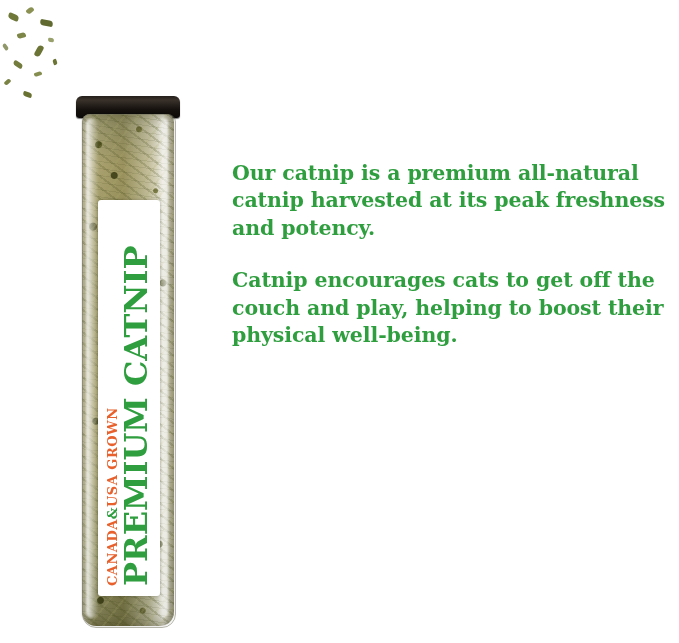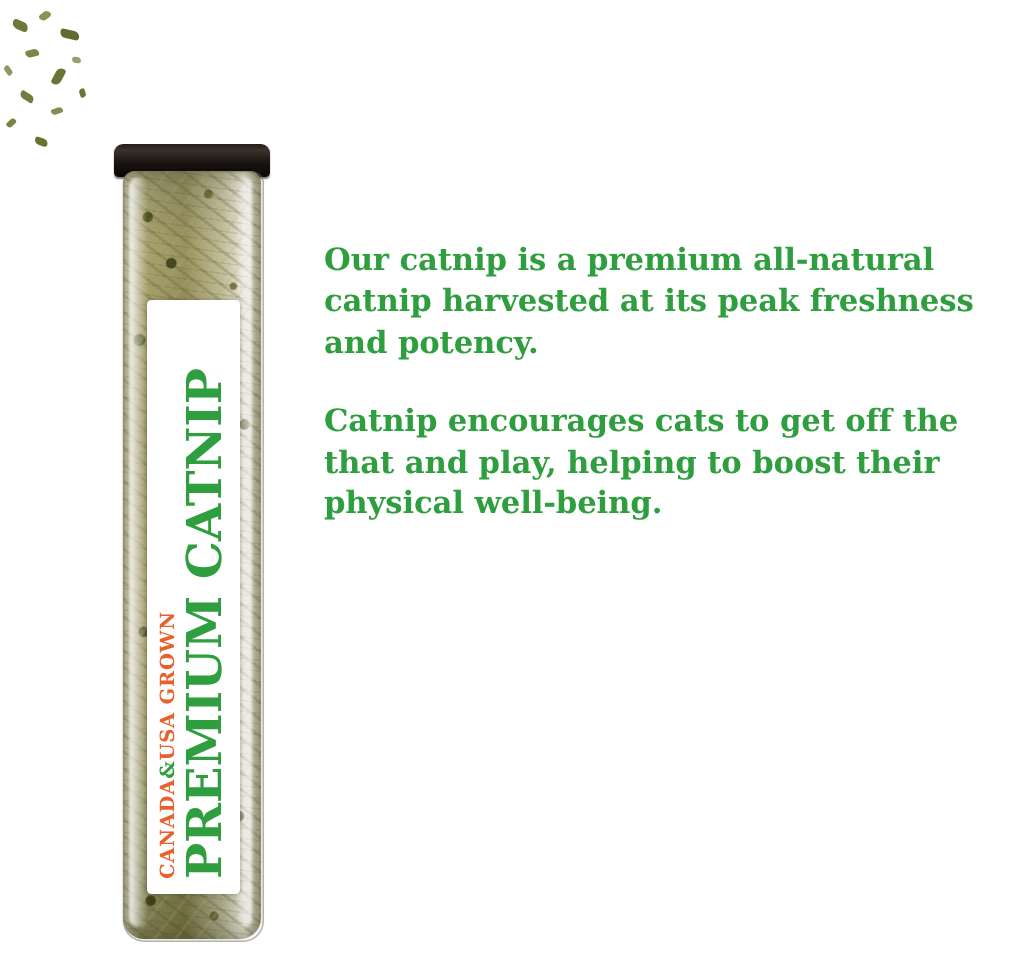--- a/index.html
+++ b/index.html
@@ -174,21 +174,21 @@
   .flakes { position: absolute; left: 0; top: 0; width: 120px; height: 120px; }
   .flake {
     position: absolute;
     background: #7c8340;
     border-radius: 2px 4px 2px 4px;
   }
 
   
   .copy {
     position: absolute;
-    left: 216px;
+    left: 232px;
     top: 160px;
     width: 444px;
   }
   .para {
     color: #2f9e3f;
     font-family: "DejaVu Serif", serif;
     font-weight: bold;
     font-size: 20.5px;
     line-height: 1.34;
     margin: 0 0 25px 0;
@@ -231,16 +231,16 @@
         <div class="label-top">
           <span class="c-orange">CANADA</span><span class="c-green">&amp;</span><span class="c-orange">USA GROWN</span>
         </div>
         <div class="label-main">PREMIUM CATNIP</div>
       </div>
     </div>
   </div>
 
   <div class="copy">
     <p class="para">Our catnip is a premium all-natural catnip harvested at its peak freshness and potency.</p>
-    <p class="para">Catnip encourages cats to get off the that and play, helping to boost their physical well-being.</p>
+    <p class="para">Catnip encourages cats to get off the couch and play, helping to boost their physical well-being.</p>
   </div>
 
 </div>
 
 </body></html>

